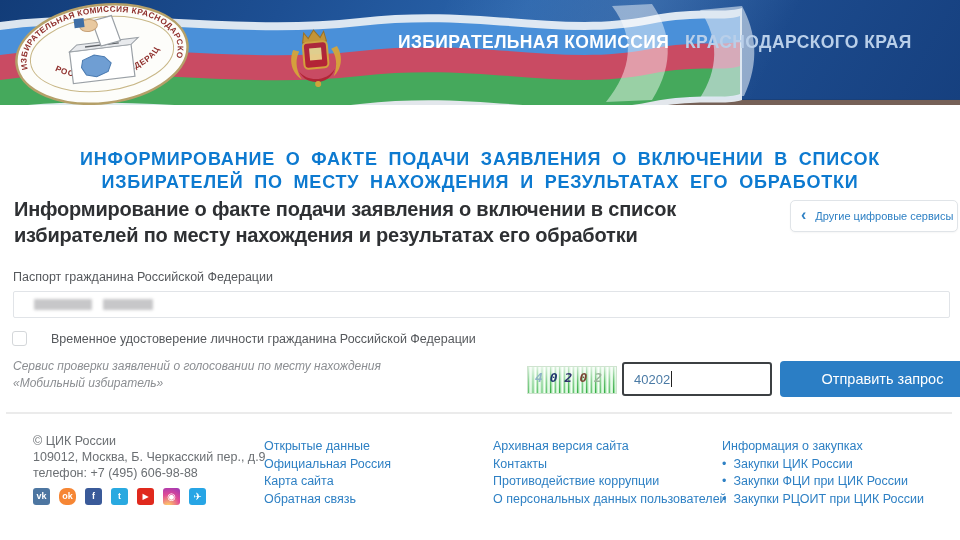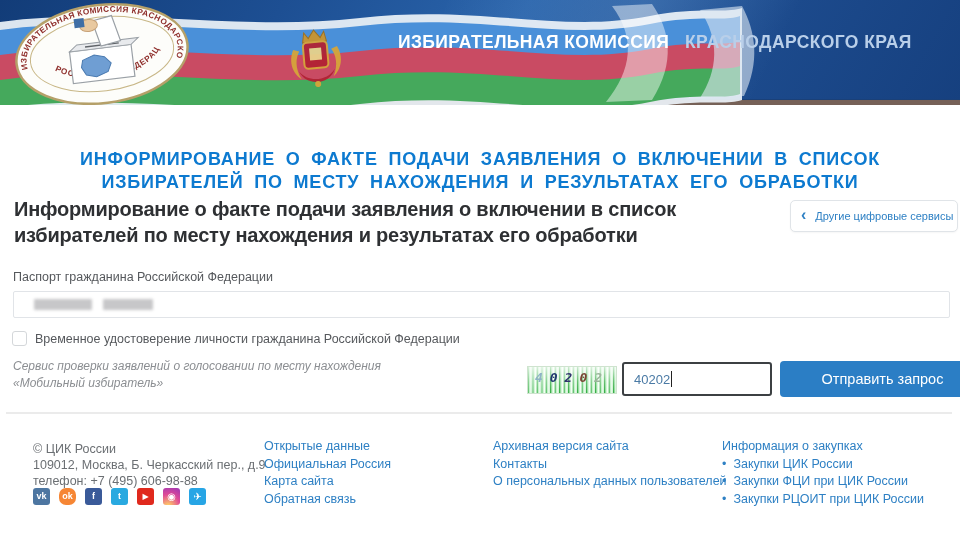--- a/index.html
+++ b/index.html
@@ -32,21 +32,21 @@
   .services-btn .chev{color:#2e80c4;font-size:16px;font-weight:bold;line-height:1;margin-top:-2px;}
   .services-btn .lbl{color:#2e80c4;font-size:11px;white-space:nowrap;}
 
   
   .passport-label{position:absolute;left:13px;top:270px;font-size:12.5px;color:#55585c;text-align:right;}
   .passport-input{position:absolute;left:13px;top:291px;width:937px;height:27px;box-sizing:border-box;
           background:#fff;border:1px solid #e1e4e8;border-radius:2px;display:flex;align-items:center;padding-left:20px;gap:11px;}
   .redacted{height:11px;background:#c7c7c9;border-radius:1px;filter:blur(1.6px);}
   .redacted.r1{width:58px;} .redacted.r2{width:50px;}
 
-  .checkbox-row{position:absolute;left:12px;top:331px;display:flex;align-items:flex-start;gap:8px;}
+  .checkbox-row{position:absolute;left:12px;top:331px;display:flex;align-items:flex-start;gap:24px;}
   .checkbox{width:15px;height:15px;box-sizing:border-box;border:1px solid #d4d7da;border-radius:3px;background:#fff;cursor:pointer;}
   .checkbox-label{font-size:12.5px;color:#55585c;margin-top:1px;}
 
   .service-note{position:absolute;left:13px;top:358px;font-style:italic;font-size:12px;line-height:17px;color:#8b8e92;}
 
   .captcha-img{position:absolute;left:527px;top:366px;width:90px;height:28px;border:1px solid #cfe3cf;box-sizing:border-box;
           background:repeating-linear-gradient(90deg,#35ad44 0px,#bdeec4 1.5px,#f4fff4 3px,#8fd69a 4.5px);overflow:hidden;}
   .captcha-img .lighten{position:absolute;inset:0;background:linear-gradient(180deg,rgba(255,255,255,.75) 0%,rgba(255,255,255,.25) 55%,rgba(255,255,255,0) 100%);}
   .captcha-digits{position:absolute;left:0;top:3px;width:100%;text-align:center;font-weight:bold;font-size:13px;
           font-style:italic;letter-spacing:7px;font-family:"DejaVu Sans Mono","Liberation Mono",monospace;}
@@ -57,21 +57,21 @@
           padding:0 10px;font-size:13px;color:#4a7aa5;font-family:"Liberation Sans",sans-serif;outline:none;}
   .caret{position:absolute;left:49px;top:9px;width:1px;height:16px;background:#222;}
 
   .submit-btn{position:absolute;left:780px;top:361px;width:205px;height:36px;background:#2b7ec5;border:none;
           border-radius:4px;color:#fff;font-size:14.5px;font-family:"Liberation Sans",sans-serif;cursor:pointer;}
 
   .divider{position:absolute;left:6px;top:412px;width:946px;height:2px;background:#ebebeb;}
 
   
   .footer{position:absolute;left:0;top:425px;width:960px;height:100px;font-size:12.5px;}
-  .f-col1{position:absolute;left:33px;top:16px;color:#6b6f73;font-size:12.5px;line-height:16px;}
+  .f-col1{position:absolute;left:33px;top:8px;color:#6b6f73;font-size:12.5px;line-height:16px;}
   .socials{position:absolute;left:33px;top:63px;display:flex;gap:9px;}
   .soc{width:17px;height:17px;border-radius:3px;display:flex;align-items:center;justify-content:center;
        color:#fff;font-size:9px;font-weight:bold;cursor:pointer;text-decoration:none;line-height:1;}
   .soc-vk{background:#4d76a1;} .soc-ok{background:#f68634;border-radius:7px;} .soc-fb{background:#3a5a99;}
   .soc-tw{background:#29a9e0;} .soc-yt{background:#e0291d;font-size:8px;}
   .soc-ig{background:radial-gradient(circle at 30% 110%,#fdc468 10%,#df4996 55%,#9b36b7 100%);font-size:10px;}
   .soc-tg{background:#27a5e5;font-size:10px;}
 
   .f-links{position:absolute;top:13px;display:flex;flex-direction:column;}
   .f-links a{color:#2e80c4;text-decoration:none;line-height:17.5px;white-space:nowrap;font-size:12.5px;}
@@ -216,20 +216,21 @@
     <div class="f-links f-col2">
       <a href="#">Открытые данные</a>
       <a href="#">Официальная Россия</a>
       <a href="#">Карта сайта</a>
       <a href="#">Обратная связь</a>
     </div>
 
     <div class="f-links f-col3">
       <a href="#">Архивная версия сайта</a>
       <a href="#">Контакты</a>
+      <a href="#">Противодействие коррупции</a>
       <a href="#">О персональных данных пользователей</a>
     </div>
 
     <div class="f-links f-col4">
       <a href="#">Информация о закупках</a>
       <div class="bullet-item">
         <span class="bullet">•</span>
         <a href="#">Закупки ЦИК России</a>
       </div>
       <div class="bullet-item">

